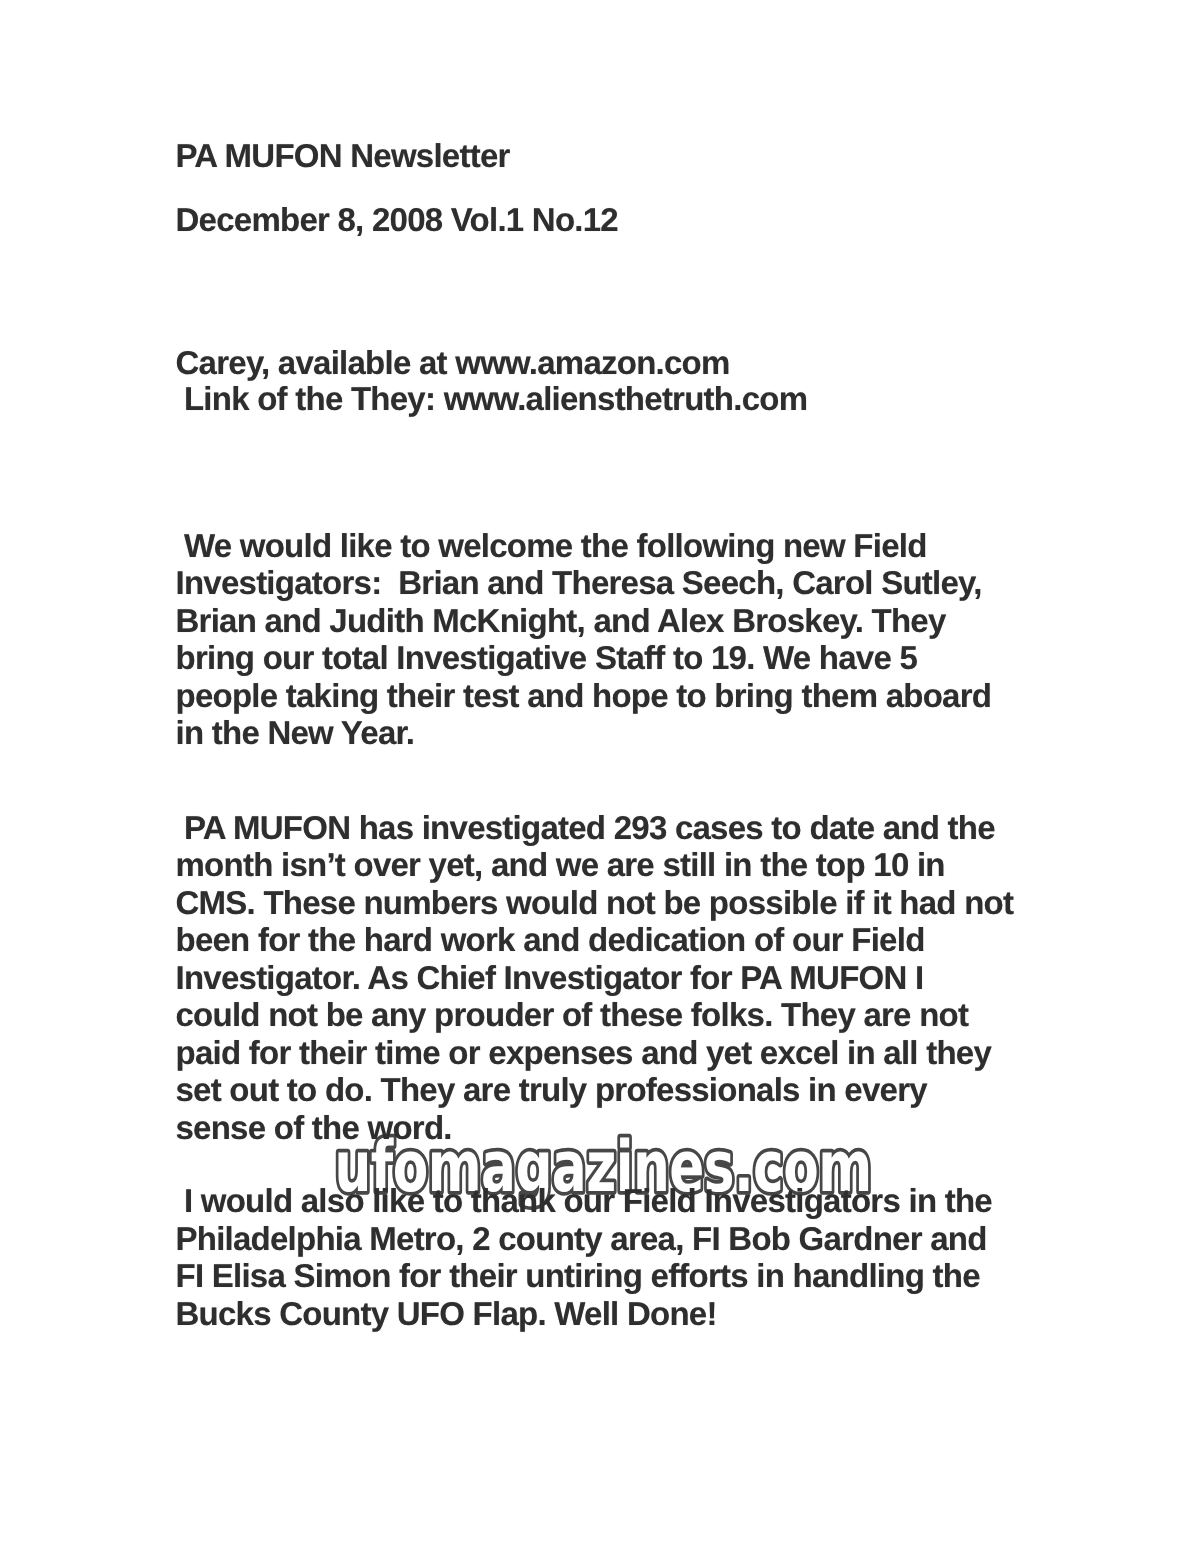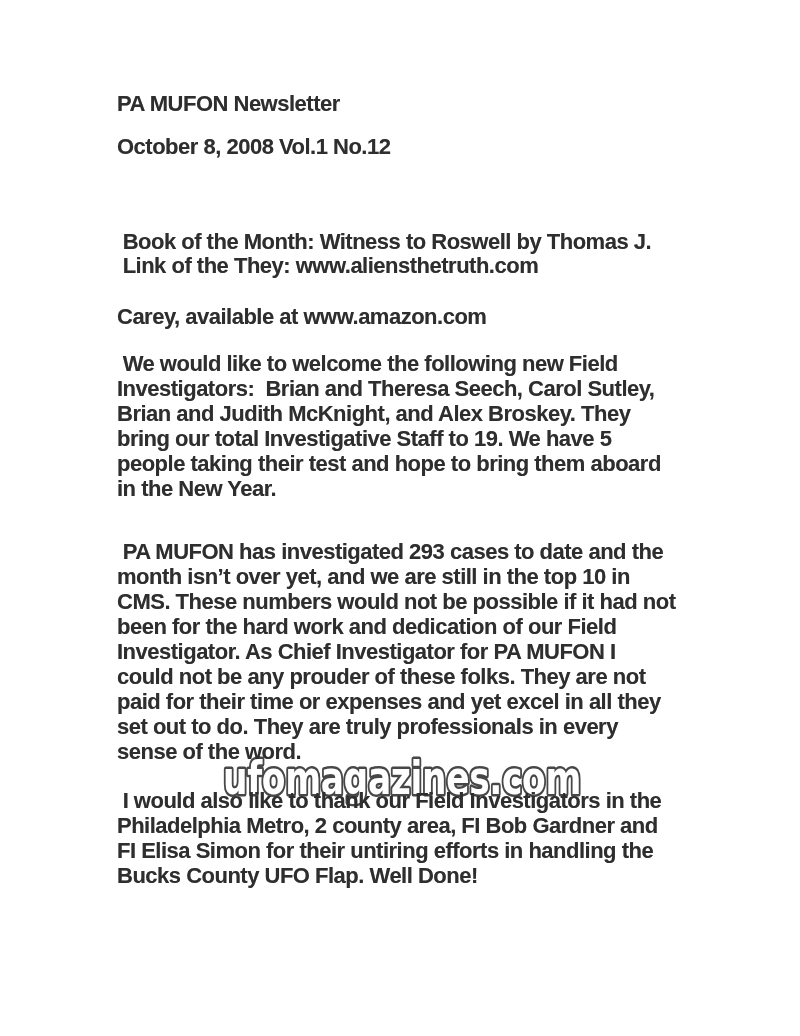--- a/index.html
+++ b/index.html
@@ -41,24 +41,23 @@
 <body>
 
 <div class="page">
 
   <svg class="watermark" width="372" height="64" viewBox="0 0 372 64">
     <text x="3" y="50" font-family="DejaVu Sans, Liberation Sans, sans-serif" font-weight="bold" font-size="47" fill="#ffffff" stroke="#474747" stroke-width="5" stroke-linejoin="round" paint-order="stroke" textLength="358" lengthAdjust="spacingAndGlyphs">ufomagazines.com</text>
   </svg>
 
   <p class="block" style="top:91px">PA MUFON Newsletter</p>
 
-  <p class="block" style="top:134px">October 8, 2008 Vol.1 No.12</p>
+  <p class="block" style="top:134px">December 8, 2008 Vol.1 No.12</p>
 
   <div class="block" style="top:179px">
-    <div> Book of the Month: Witness to Roswell by Thomas J.</div>
     <div><span>Carey, available at </span><span class="url">www.amazon.com</span></div>
   </div>
 
   <div class="block" style="top:253px"><span> Link of the They: </span><span class="url">www.aliensthetruth.com</span></div>
 
 
   <div class="block" style="top:351px"> We would like to welcome the following new Field
 Investigators:  Brian and Theresa Seech, Carol Sutley,
 Brian and Judith McKnight, and Alex Broskey. They
 bring our total Investigative Staff to 19. We have 5

